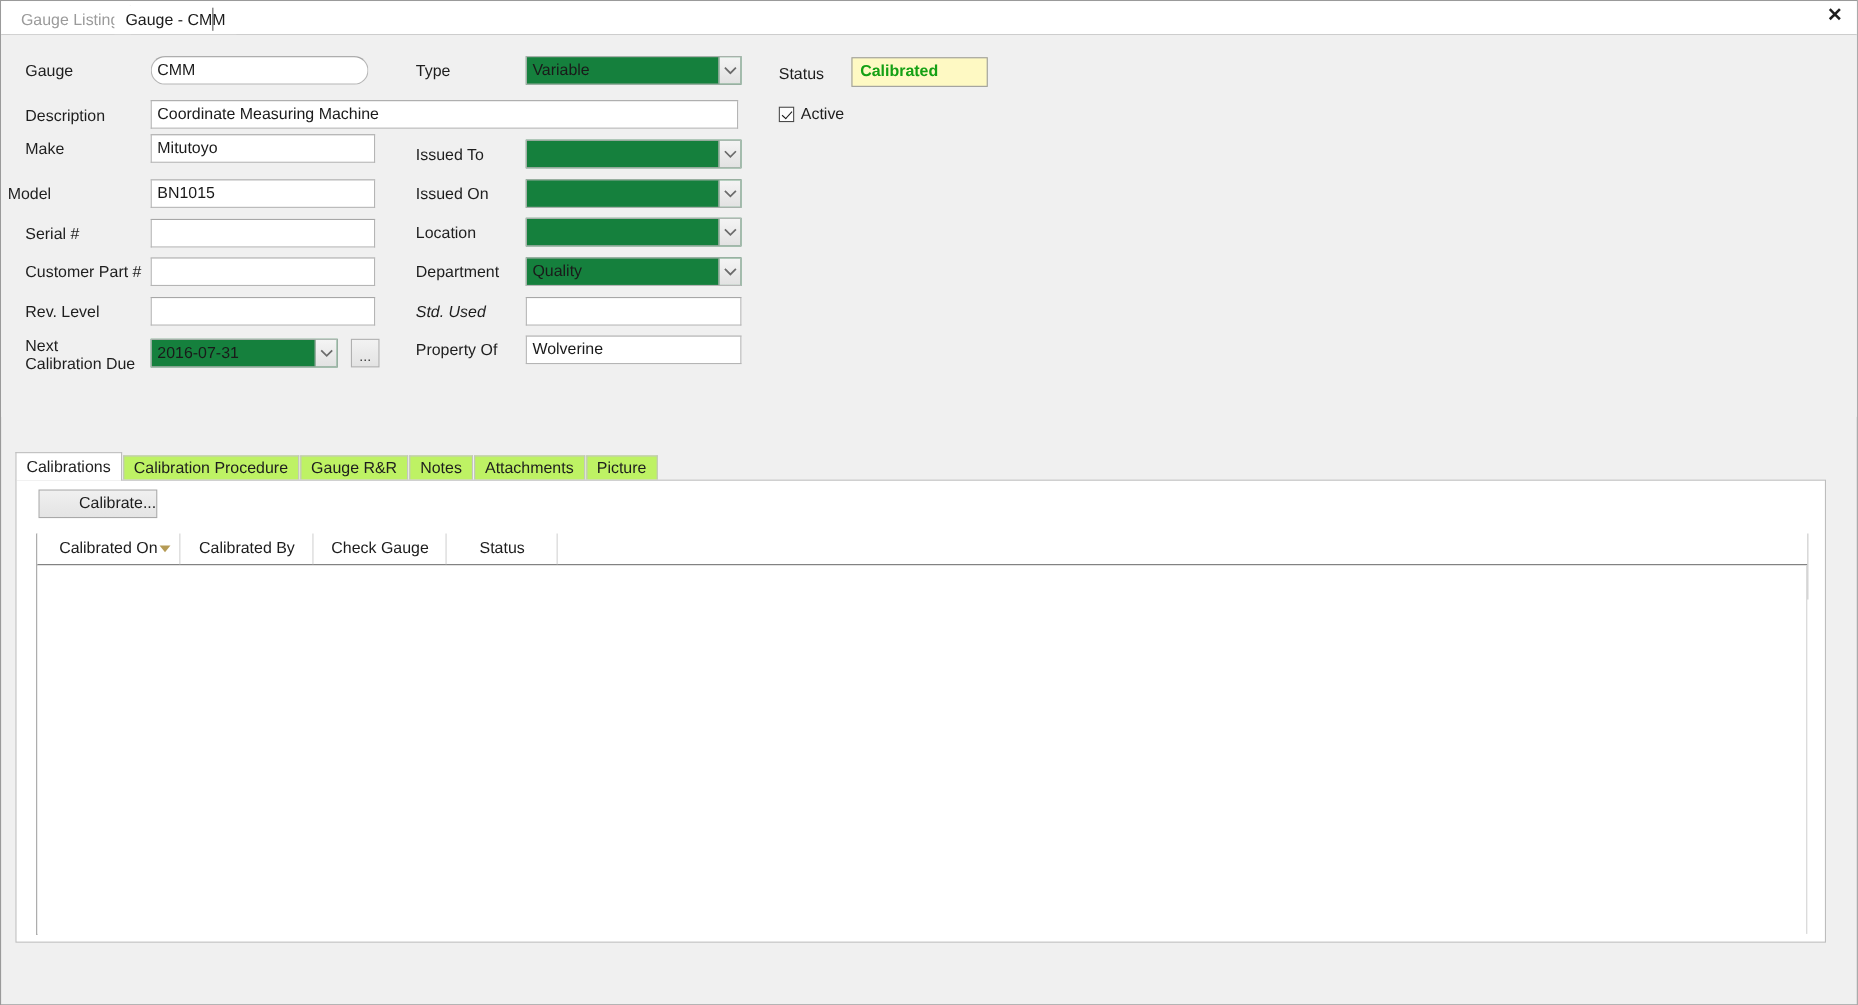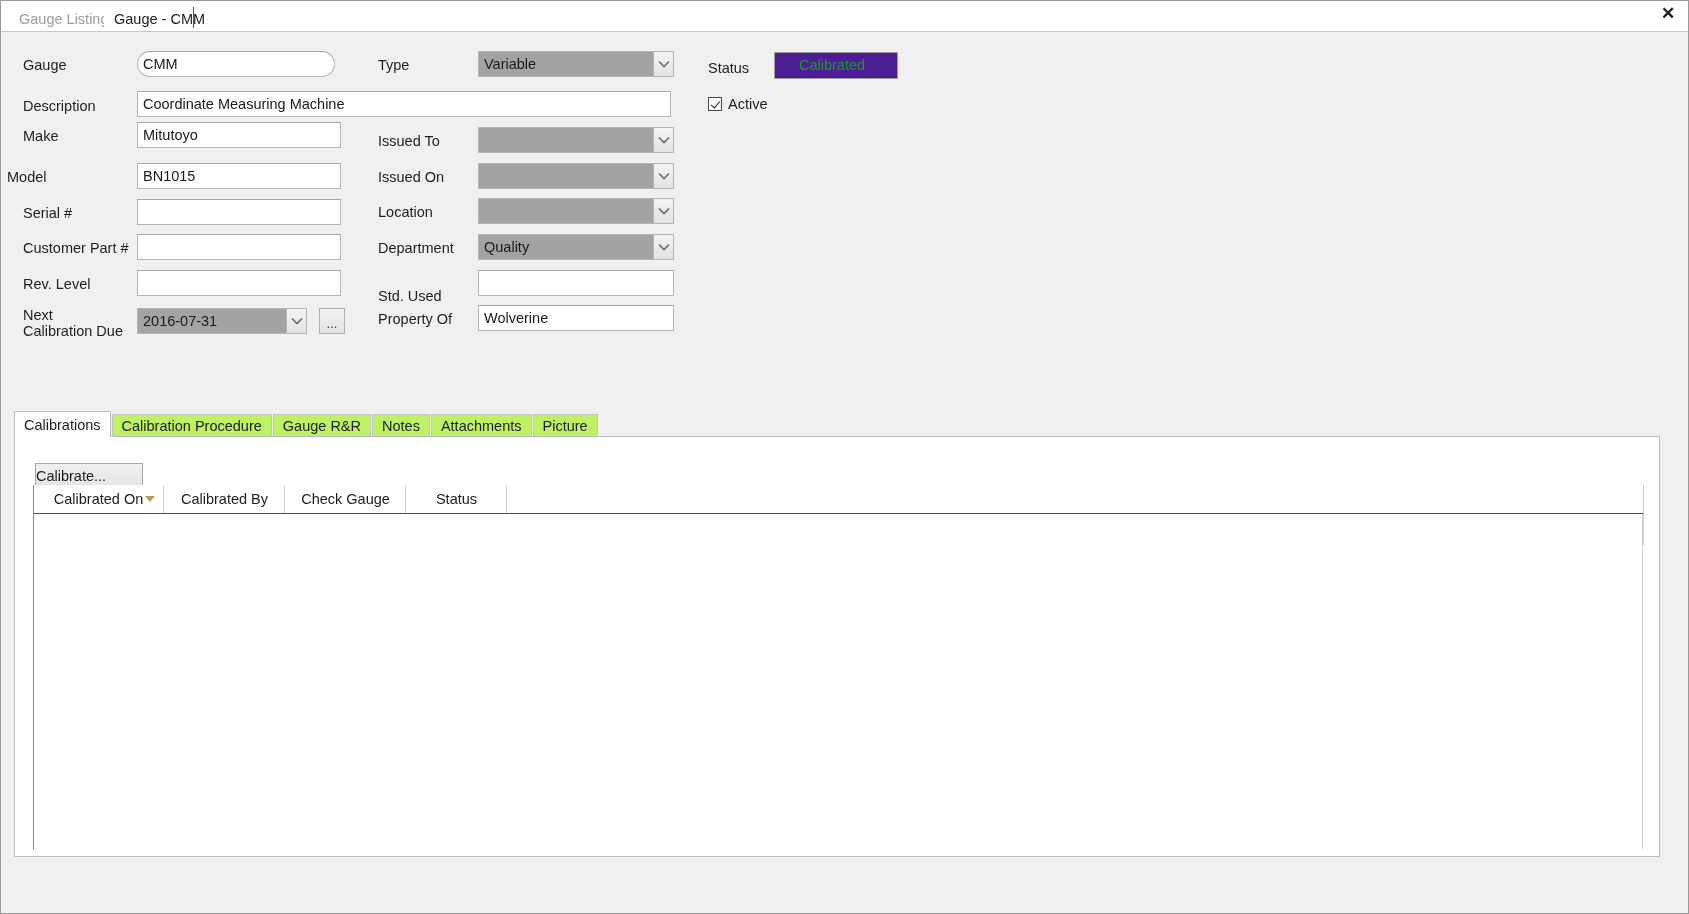--- a/index.html
+++ b/index.html
@@ -96,21 +96,21 @@
     color: #1a1a1a;
     padding: 0 5px;
     line-height: 24px;
     height: 26px;
     white-space: nowrap;
     overflow: hidden;
   }
 
   .combo {
     position: absolute;
-    background: #a3a3a3;
+    background: #15803d;
     border: 1px solid #b5b5b5;
     height: 26px;
     font-size: 14.5px;
     color: #1a1a1a;
   }
   .combo .val {
     position: absolute;
     left: 5px; top: 0;
     line-height: 24px;
     white-space: nowrap;
@@ -133,28 +133,28 @@
     border: 1px solid #b0b0b0;
     font-size: 13px;
     color: #3a3a3a;
     text-align: center;
     line-height: 30px;
     cursor: pointer;
   }
 
   .statusbox {
     position: absolute;
-    background: #4c1d95;
+    background: #fef9c3;
     border: 1px solid #9c9c9c;
     height: 27px;
     font-size: 14.5px;
-    font-weight: normal;
+    font-weight: bold;
     color: #14a014;
     line-height: 25px;
-    padding-left: 24px;
+    padding-left: 7px;
     white-space: nowrap;
   }
 
   .chk-wrap {
     position: absolute;
     display: flex;
     align-items: center;
     gap: 6px;
     font-size: 14.5px;
     color: #1e1e1e;
@@ -216,29 +216,29 @@
     position: absolute;
     left: 0; top: 24px;
     width: 1646px;
     height: 421px;
     background: #ffffff;
     border: 1px solid #bdbdbd;
   }
 
   .calibrate-btn {
     position: absolute;
-    left: 20px; top: 26px;
+    left: 20px; top: 8px;
     width: 108px;
     height: 26px;
     background: linear-gradient(#f0f0f0, #e4e4e4);
     border: 1px solid #a9a9a9;
     font-size: 14.5px;
     color: #1c1c1c;
     line-height: 24px;
-    text-align: left;
+    text-align: right;
     cursor: pointer;
   }
 
   
   .grid {
     position: absolute;
     left: 18px; top: 48px;
     width: 1610px;
     height: 365px;
     background: #ffffff;
@@ -330,21 +330,21 @@
           </svg>
       </span>
     </div>
     <div class="ellipsis-btn" style="left:318px; top:276px;">...</div>
 
     <div class="lbl" style="left:377px; top:25px;">Type</div>
     <div class="lbl" style="left:377px; top:101px;">Issued To</div>
     <div class="lbl" style="left:377px; top:137px;">Issued On</div>
     <div class="lbl" style="left:377px; top:172px;">Location</div>
     <div class="lbl" style="left:377px; top:208px;">Department</div>
-    <div class="lbl" style="left:377px; top:256px;">Std. Used</div>
+    <div class="lbl" style="left:377px; top:244px;font-style:italic;">Std. Used</div>
     <div class="lbl" style="left:377px; top:279px;">Property Of</div>
 
     <div class="combo" style="left:477px; top:19px;  width:196px;">
       <span class="val">Variable</span>
       <span class="btn">
         <svg width="12" height="8" viewBox="0 0 12 8">
             <path d="M1 1.5 L6 6.5 L11 1.5" stroke="#6b6b6b" stroke-width="1.6" fill="none"></path>
           </svg>
       </span>
     </div>

